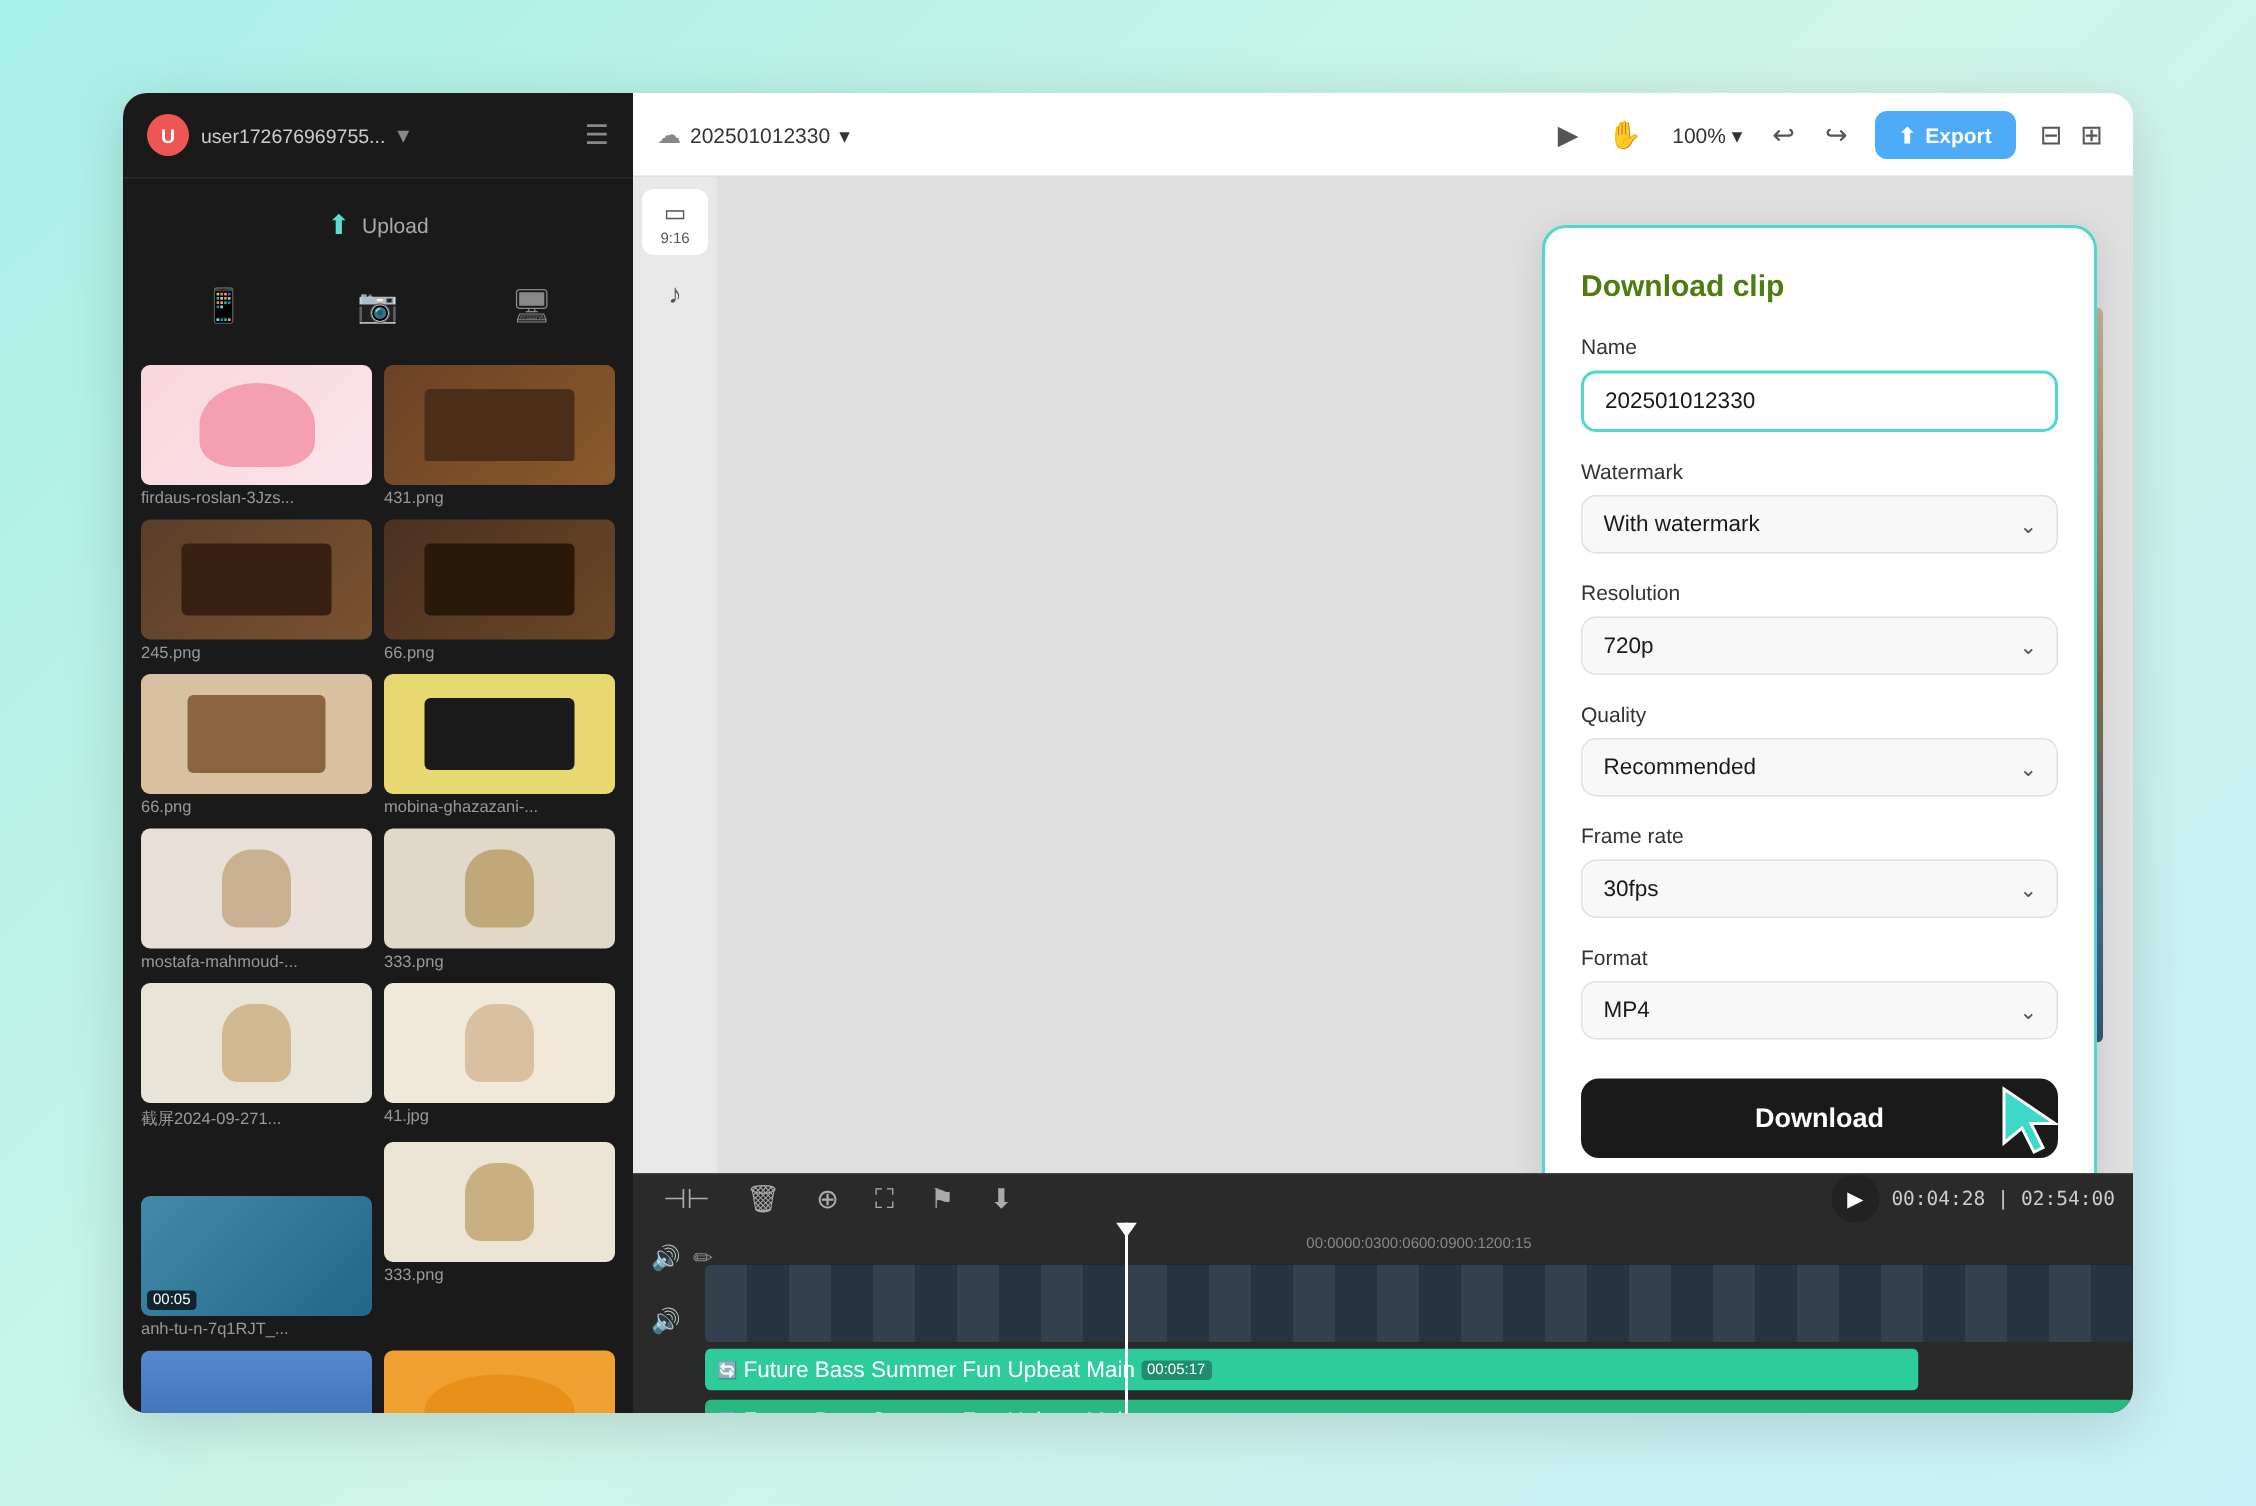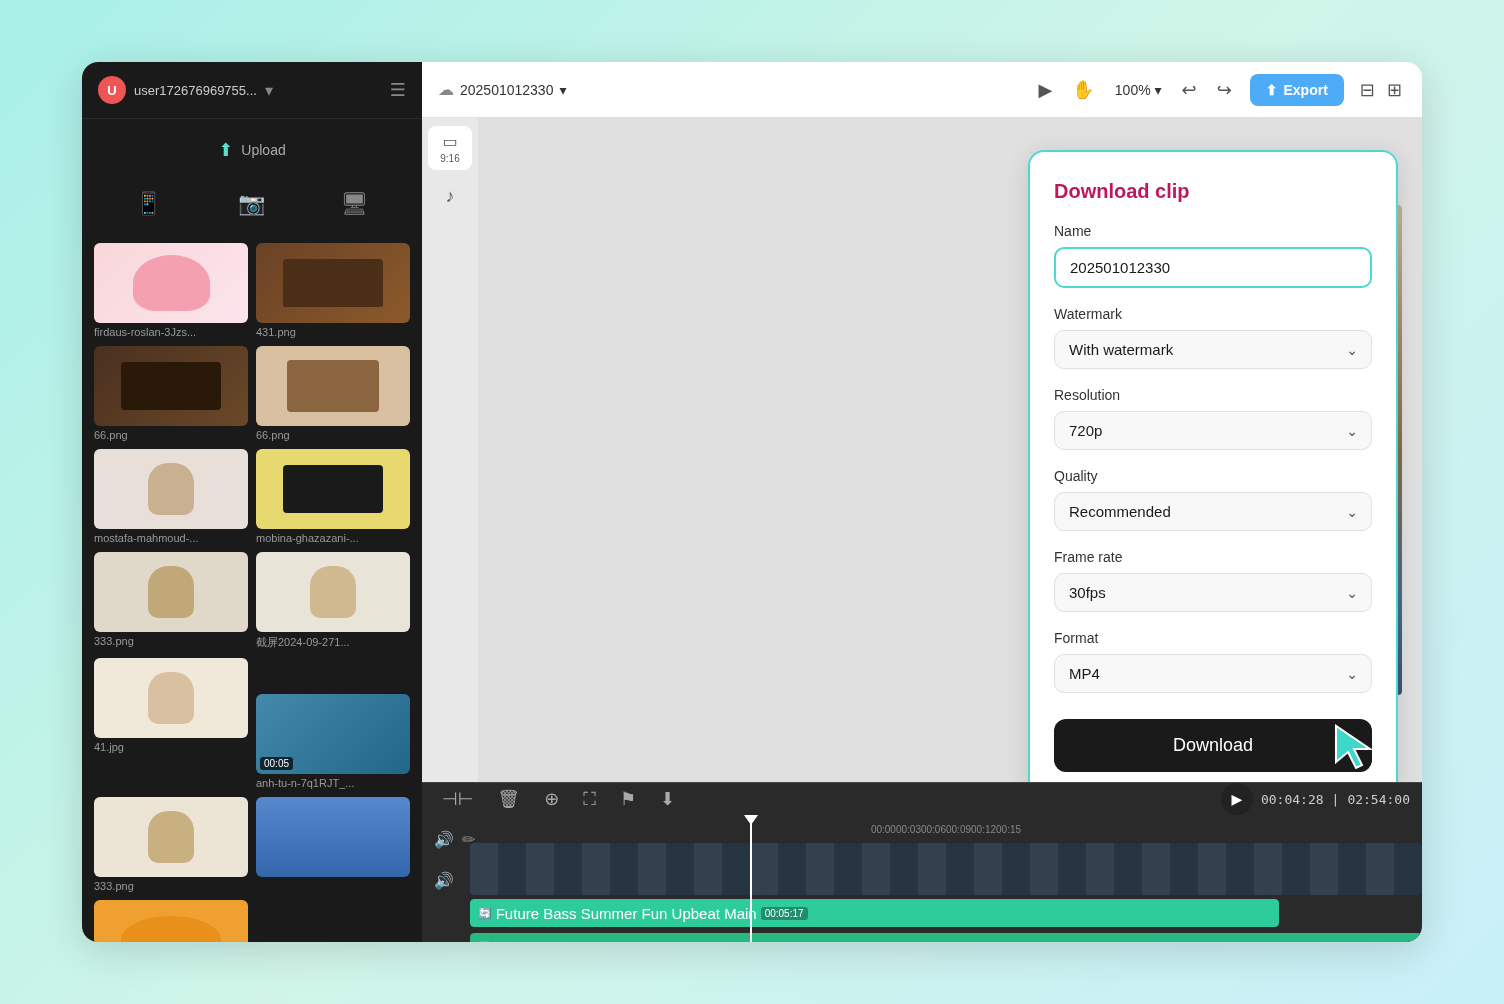--- a/index.html
+++ b/index.html
@@ -283,21 +283,21 @@
       box-shadow: 0 4px 24px rgba(0,0,0,0.12);
       border: 2px solid #4dd8d0;
       position: absolute;
       right: 8px;
       top: 16px;
       z-index: 100;
     }
     .panel-title {
       font-size: 20px;
       font-weight: 700;
-      color: #be185d;
+      color: #4d7c0f;
       margin-bottom: 20px;
     }
     .form-group {
       margin-bottom: 18px;
     }
     .form-label {
       font-size: 14px;
       color: #333;
       font-weight: 500;
       margin-bottom: 8px;
@@ -344,21 +344,21 @@
       font-size: 14px;
     }
     .download-btn {
       width: 100%;
       padding: 16px;
       background: #1a1a1a;
       color: white;
       border: none;
       border-radius: 12px;
       font-size: 18px;
-      font-weight: 400;
+      font-weight: 700;
       cursor: pointer;
       margin-top: 8px;
     }
     
     .timeline-area {
       height: 160px;
       background: #2a2a2a;
       border-top: 1px solid #444;
       display: flex;
       flex-direction: column;
@@ -588,52 +588,60 @@
       <div class="media-item">
         <div class="media-thumb thumb-brown1">
           <div class="thumb-content">
             <div style="width:65%;height:60%;background:#4a2e18;border-radius:4px 4px 2px 2px;"></div>
           </div>
         </div>
         <span class="media-label">431.png</span>
       </div>
 
       <div class="media-item">
+        <div class="media-thumb thumb-brown2">
+          <div class="thumb-content">
+            <div style="width:65%;height:60%;background:#3a2010;border-radius:4px;"></div>
+          </div>
+        </div>
+        <span class="media-label">245.png</span>
+      </div>
+      <div class="media-item">
         <div class="media-thumb thumb-brown3">
           <div class="thumb-content">
             <div style="width:65%;height:60%;background:#2a1808;border-radius:4px;"></div>
           </div>
         </div>
         <span class="media-label">66.png</span>
       </div>
 
       <div class="media-item">
         <div class="media-thumb" style="background:#d8c0a0;">
           <div class="thumb-content">
             <div style="width:60%;height:65%;background:#8b6540;border-radius:4px;"></div>
           </div>
         </div>
         <span class="media-label">66.png</span>
       </div>
       <div class="media-item">
+        <div class="media-thumb" style="background:#e8d870;">
+          <div class="thumb-content">
+            <div style="width:65%;height:60%;background:#1a1a1a;border-radius:4px;"></div>
+          </div>
+        </div>
+        <span class="media-label">mobina-ghazazani-...</span>
+      </div>
+
+      <div class="media-item">
         <div class="media-thumb" style="background:#e8e0d8;">
           <div class="thumb-content">
             <div style="width:30%;height:65%;background:#c8b090;border-radius:20px 20px 10px 10px;"></div>
           </div>
         </div>
         <span class="media-label">mostafa-mahmoud-...</span>
-      </div>
-
-      <div class="media-item">
-        <div class="media-thumb" style="background:#e8d870;">
-          <div class="thumb-content">
-            <div style="width:65%;height:60%;background:#1a1a1a;border-radius:4px;"></div>
-          </div>
-        </div>
-        <span class="media-label">mobina-ghazazani-...</span>
       </div>
       <div class="media-item">
         <div class="media-thumb" style="background:#e0d8c8;">
           <div class="thumb-content">
             <div style="width:30%;height:65%;background:#c0a878;border-radius:20px 20px 10px 10px;"></div>
           </div>
         </div>
         <span class="media-label">333.png</span>
       </div>
 

